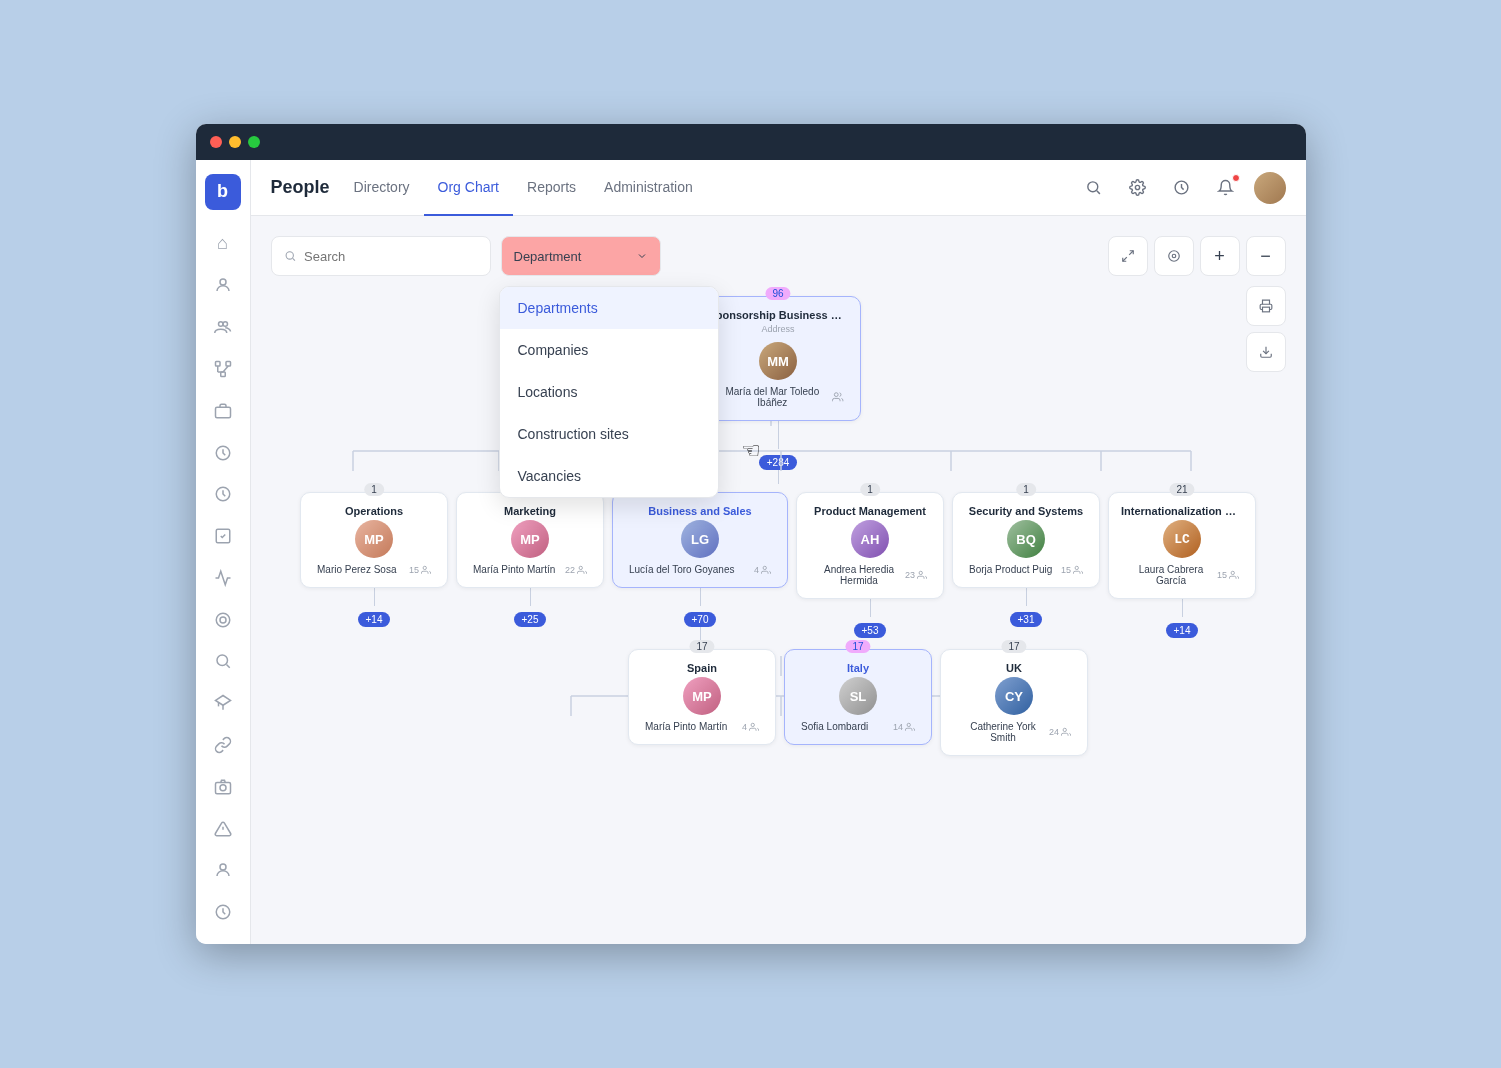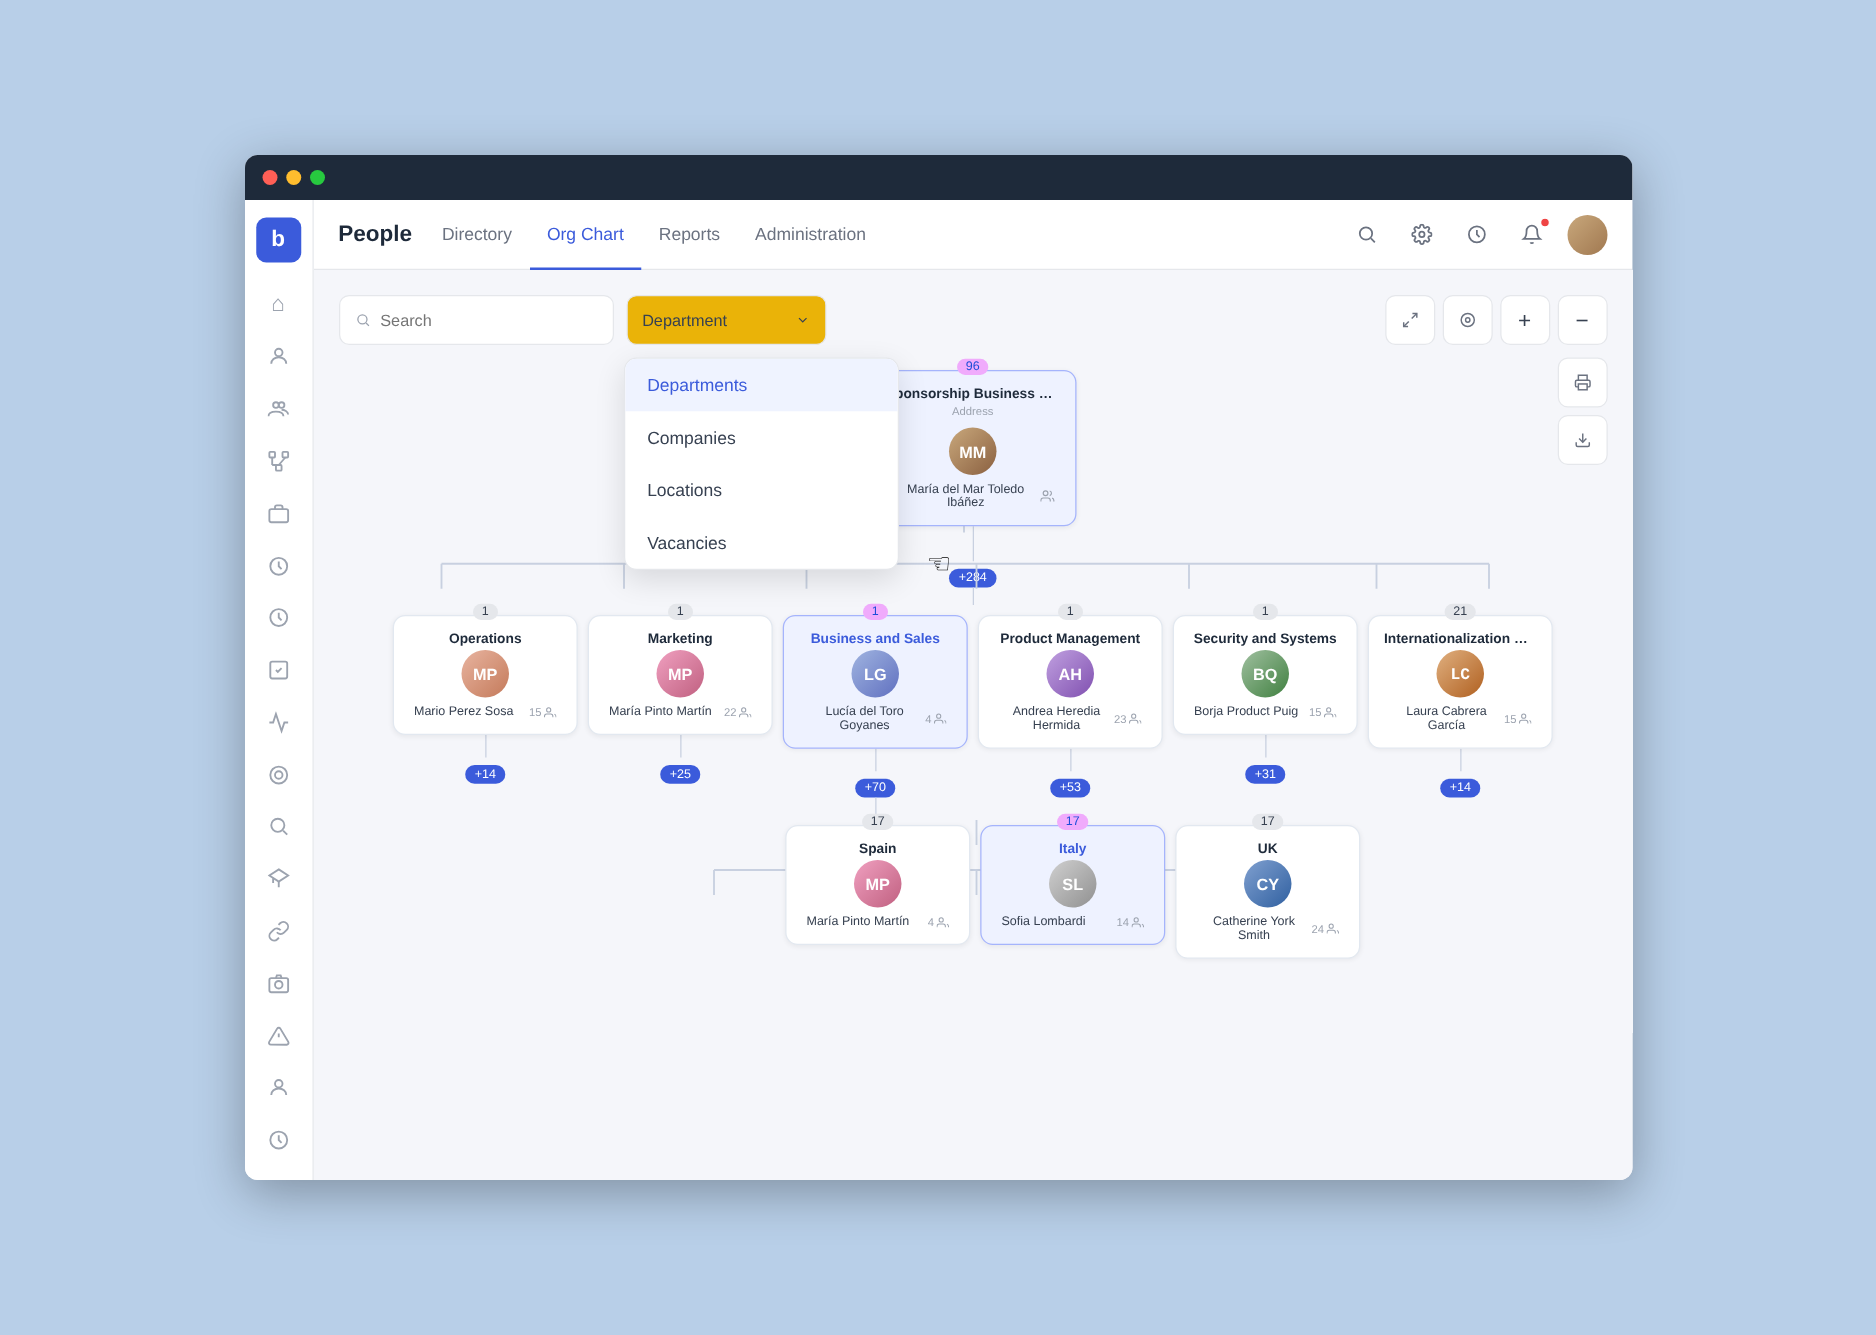--- a/index.html
+++ b/index.html
@@ -182,21 +182,21 @@
       border: none;
       outline: none;
       font-size: 13px;
       color: #374151;
       width: 100%;
       background: transparent;
     }
     .dropdown-btn {
       display: flex;
       align-items: center;
-      background: #eab308;
+      background: #fca5a5;
       border: 1px solid #e5e7eb;
       border-radius: 8px;
       padding: 0 12px;
       height: 40px;
       gap: 8px;
       font-size: 13px;
       color: #374151;
       cursor: pointer;
       min-width: 160px;
       justify-content: space-between;
@@ -525,20 +525,21 @@
                   <polyline points="7 10 12 15 17 10"></polyline>
                   <line x1="12" y1="15" x2="12" y2="3"></line>
                 </svg>
             </div>
           </div>
 
           <div class="dropdown-menu">
             <div class="dropdown-item selected">Departments</div>
             <div class="dropdown-item">Companies</div>
             <div class="dropdown-item">Locations</div>
+            <div class="dropdown-item">Construction sites</div>
             <div class="dropdown-item">Vacancies</div>
           </div>
         </div>
 
         <div style="position:relative; margin-top:10px;">
           <svg style="position:absolute;top:0;left:0;width:100%;height:720px;pointer-events:none;">
 
             <line x1="500" y1="105" x2="500" y2="130" stroke="#c8d0e0" stroke-width="1.5"></line>
 
             <line x1="82" y1="155" x2="920" y2="155" stroke="#c8d0e0" stroke-width="1.5"></line>
@@ -626,21 +627,21 @@
                         <path d="M23 21v-2a4 4 0 0 0-3-3.87"></path>
                       </svg>
                   </div>
                 </div>
               </div>
               <div style="height:18px;width:1px;background:#c8d0e0;"></div>
               <div class="expand-btn">+25</div>
             </div>
 
             <div style="display:flex;flex-direction:column;align-items:center;">
-              <div class="org-node selected" style="width:148px;">
+              <div class="org-node selected" style="width:176px;">
                 <div class="node-count blue">1</div>
                 <div class="node-title" style="color:#3b5bdb;">Business and Sales</div>
                 <div class="node-avatar" style="background:linear-gradient(135deg,#a0b4e0,#6070c0);">
                   <span style="color:white;font-size:13px;font-weight:700;">LG</span>
                 </div>
                 <div style="display:flex;align-items:center;justify-content:space-between;padding:0 4px;">
                   <div class="node-name">Lucía del Toro Goyanes</div>
                   <div style="display:flex;align-items:center;gap:2px;font-size:9px;color:#9ca3af;">
                     <span>4</span>
                     <svg width="10" height="10" viewBox="0 0 24 24" fill="none" stroke="#9ca3af" stroke-width="2">

